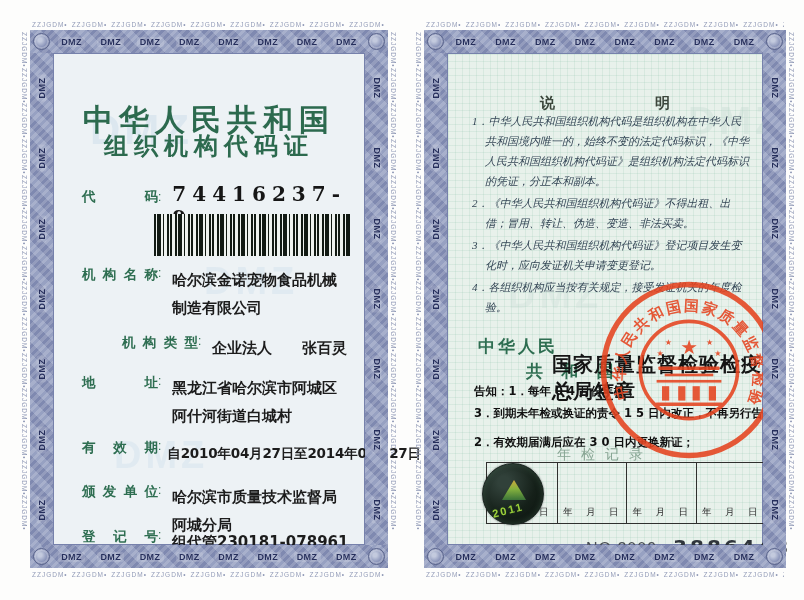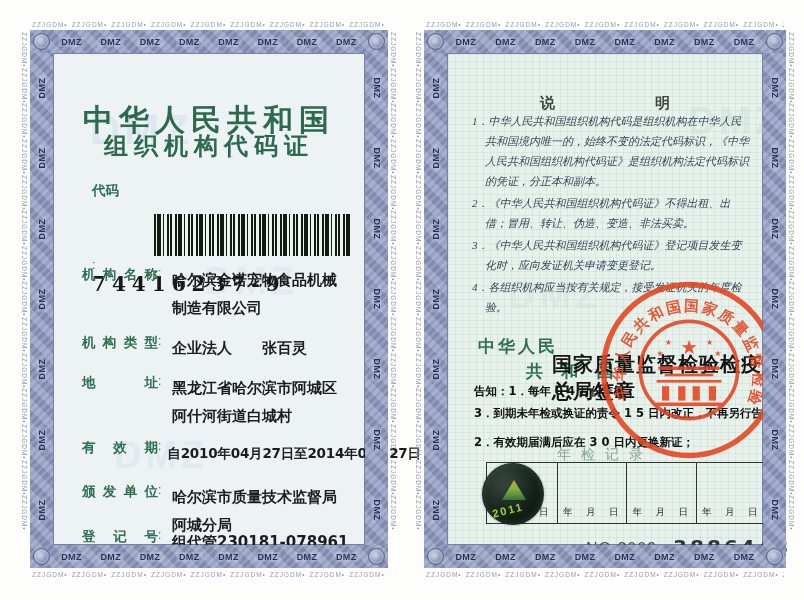--- a/index.html
+++ b/index.html
@@ -51,21 +51,21 @@
     background-size:7px 7px; }
   .ghost { position:absolute; font-weight:bold; color:#bdd4e6; opacity:.35; z-index:0;
            font-family:"Liberation Sans",sans-serif; letter-spacing:4px; }
 
   
   .cert-title { position:absolute; left:0; width:100%; text-align:center; z-index:1;
                 color:#2c6a4e; font-family:"Liberation Serif","DejaVu Serif",serif;
                 font-weight:600; letter-spacing:6px; }
   .t1 { top:46px; font-size:30px; }
   .t2 { top:76px; font-size:24px; }
-  .code-row { position:absolute; left:28px; top:128px; right:18px; display:flex; align-items:baseline; z-index:1;flex-direction:column; }
+  .code-row { position:absolute; left:28px; top:128px; right:18px; display:flex; align-items:baseline; z-index:1; }
   .flabel { flex:0 0 76px; display:inline-block; text-align:justify; text-align-last:justify;
             color:#2e6e51; font-size:13.5px; font-family:"Liberation Serif","DejaVu Serif",serif; font-weight:600; }
   .fcolon { color:#2e6e51; font-size:12px; width:8px; }
   .code-value { margin-left:10px; font-family:"DejaVu Serif","Liberation Serif",serif;
                 font-weight:bold; font-size:20px; letter-spacing:6px; color:#161616; }
   .barcode { position:absolute; left:100px; top:160px; width:196px; height:42px; z-index:1;
     background:repeating-linear-gradient(90deg,
       #121a14 0 2px,  #eef2ef 2px 3px,
       #121a14 3px 7px, #eef2ef 7px 9px,
       #121a14 9px 10px, #eef2ef 10px 13px,
@@ -190,21 +190,21 @@
           <span class="fcolon">:</span>
         <span class="code-value">74416237-9</span>
       </div>
       <div class="barcode"></div>
 
       <div class="frow" style="top:212px;">
         <span class="flabel">机构名称</span>
           <span class="fcolon">:</span>
         <span class="fvalue">哈尔滨金诺宠物食品机械制造有限公司</span>
       </div>
-      <div class="frow" style="top:280px;">
+      <div class="frow" style="top:280px;margin-left:40px;">
         <span class="flabel">机构类型</span>
           <span class="fcolon">:</span>
         <span class="fvalue">企业法人　　张百灵</span>
       </div>
       <div class="frow" style="top:320px;">
         <span class="flabel">地址</span>
           <span class="fcolon">:</span>
         <span class="fvalue">黑龙江省哈尔滨市阿城区阿什河街道白城村</span>
       </div>
       <div class="frow frow-f3" style="top:385px;">

